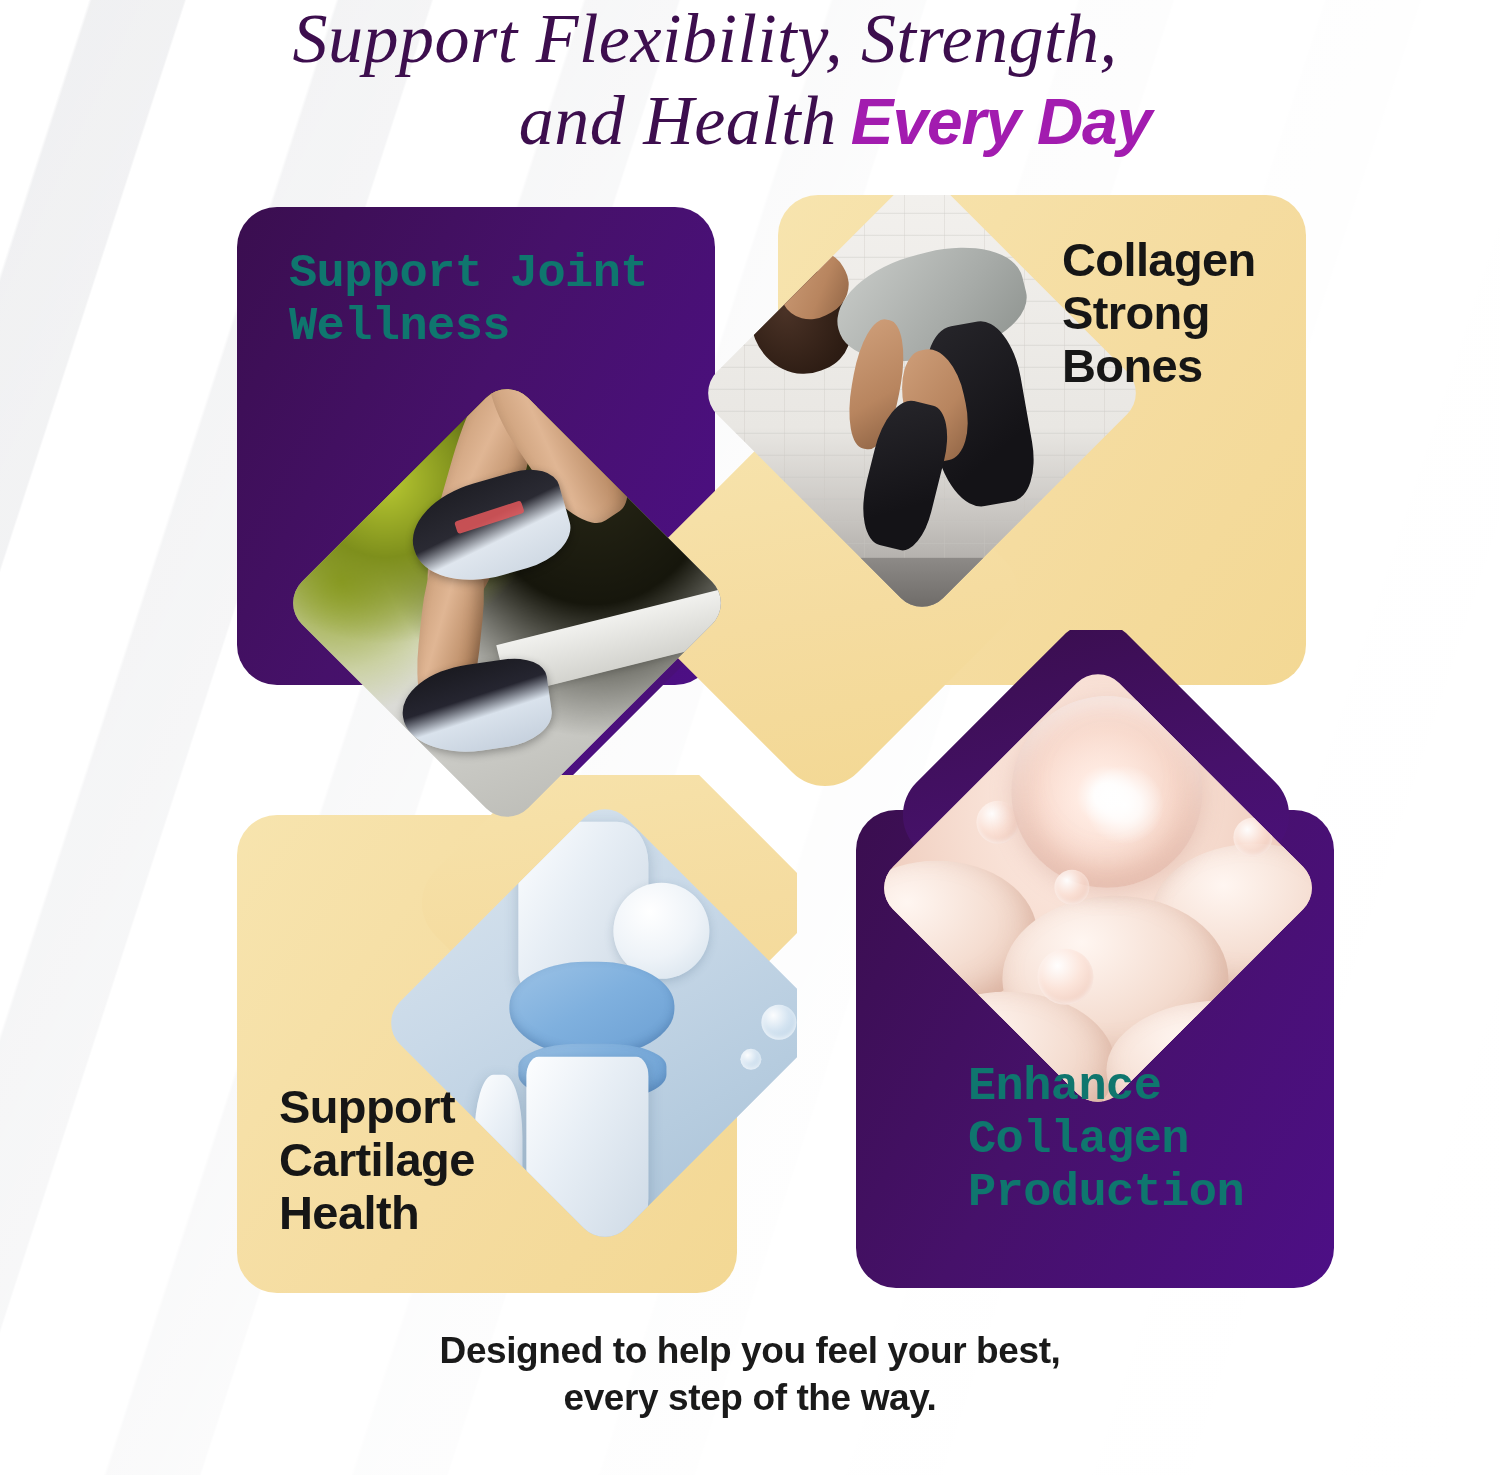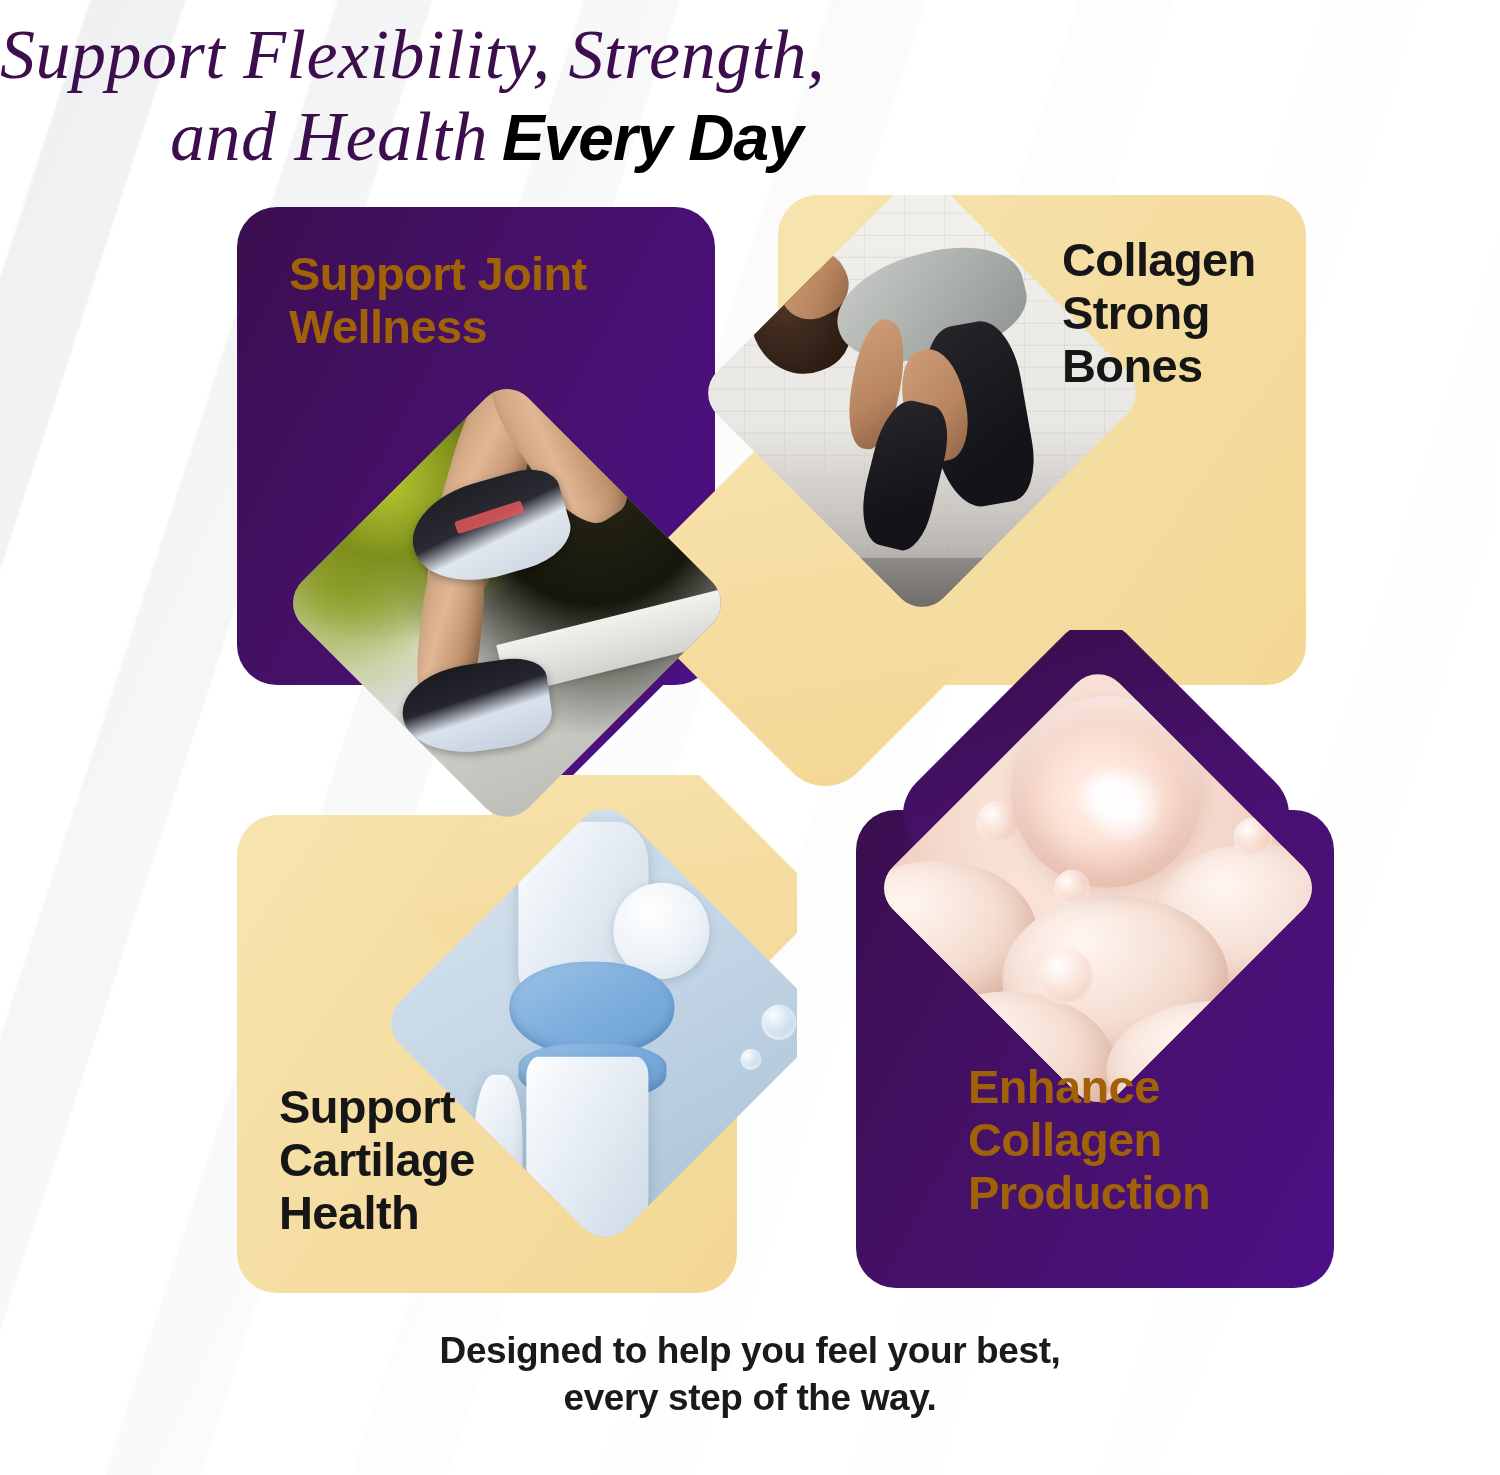--- a/index.html
+++ b/index.html
@@ -30,41 +30,41 @@
   .bg-fade{
     position:absolute; inset:0;
     background:linear-gradient(115deg, rgba(255,255,255,.15) 0%, rgba(255,255,255,.85) 45%, rgba(255,255,255,.98) 70%, #fff 100%);
     pointer-events:none;
   }
 
   
   .headline{
     position:absolute;
     left:0; right:0; top:4px;
+    text-align:center;
     z-index:20;
     line-height:1.0;
-    margin-top:16px;
   }
   .hl-line{ display:block; white-space:nowrap; }
   .hl-serif{
     font-family:"Liberation Serif", serif;
     font-style:italic;
     font-weight:400;
     font-size:70px;
     color:#3D0E4E;
     letter-spacing:.5px;
   }
   .hl-line1{ padding-right:90px; }
   .hl-line2{ padding-left:170px; margin-top:12px; }
   .hl-bold{
     font-family:"Liberation Sans", sans-serif;
     font-style:italic;
     font-weight:bold;
     font-size:64px;
-    color:#000000;
+    color:#a21caf;
     letter-spacing:-1px;
     margin-left:14px;
   }
 
   
   .stage{
     position:absolute;
     left:0; top:175px;
     width:1500px; height:1140px;
     z-index:10;
@@ -96,21 +96,21 @@
 
   
   .card-text{
     position:absolute;
     z-index:6;
     font-weight:bold;
     line-height:1.13;
     letter-spacing:-.6px;
     white-space:pre-line;
   }
-  .txt-white{ color:#a16207; }
+  .txt-white{ color:#0f766e;font-family:Liberation Mono, monospace; }
   .txt-dark { color:#161616; }
 
   
   .diamond{
     position:absolute;
     z-index:5;
     transform:rotate(45deg);
     border-radius:30px;
     overflow:hidden;
   }

